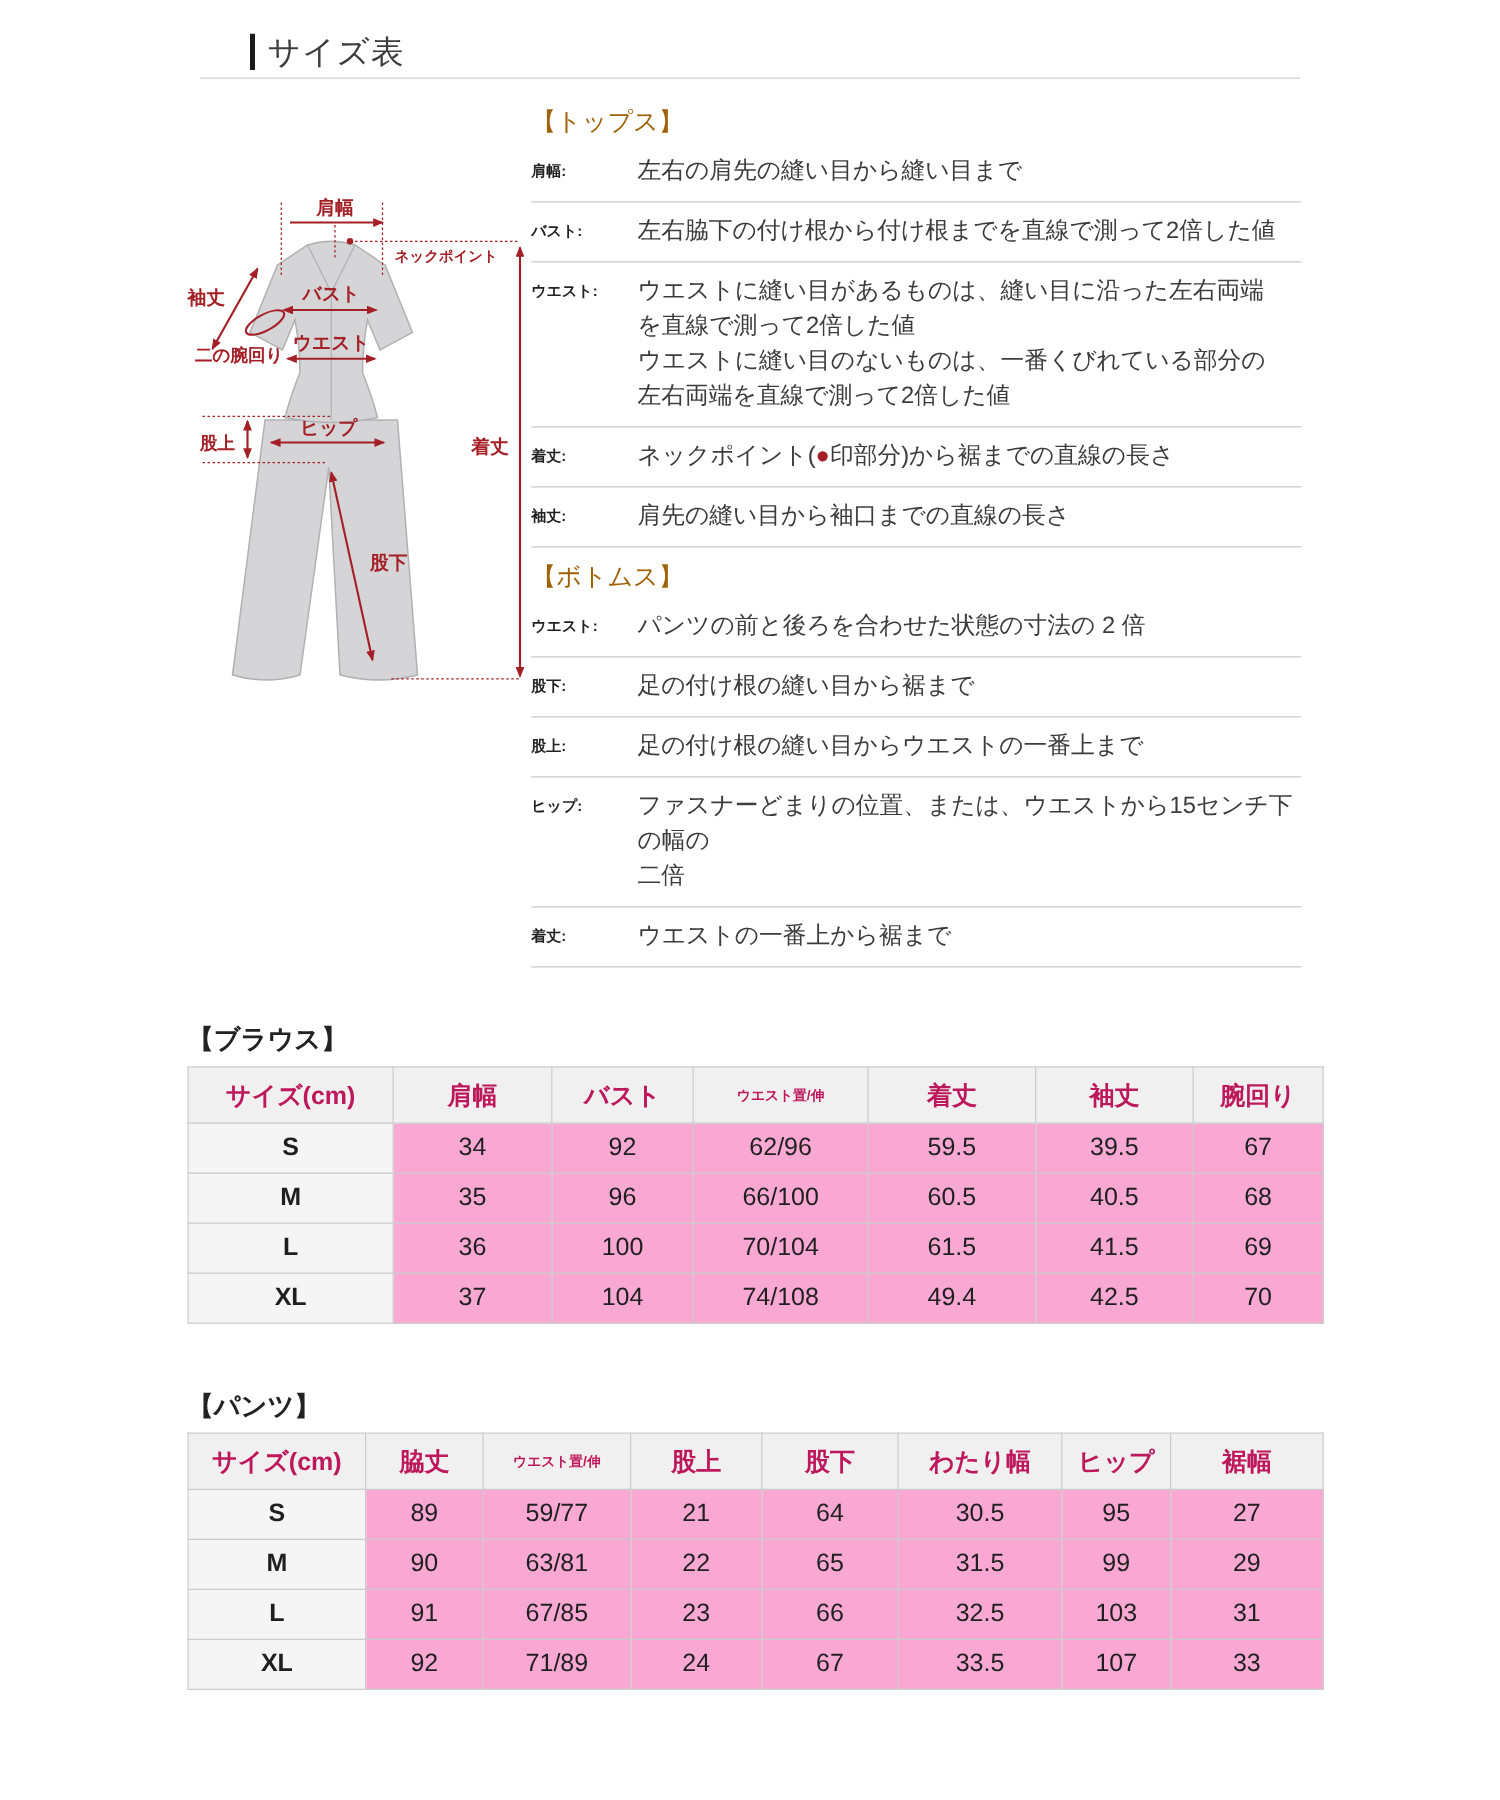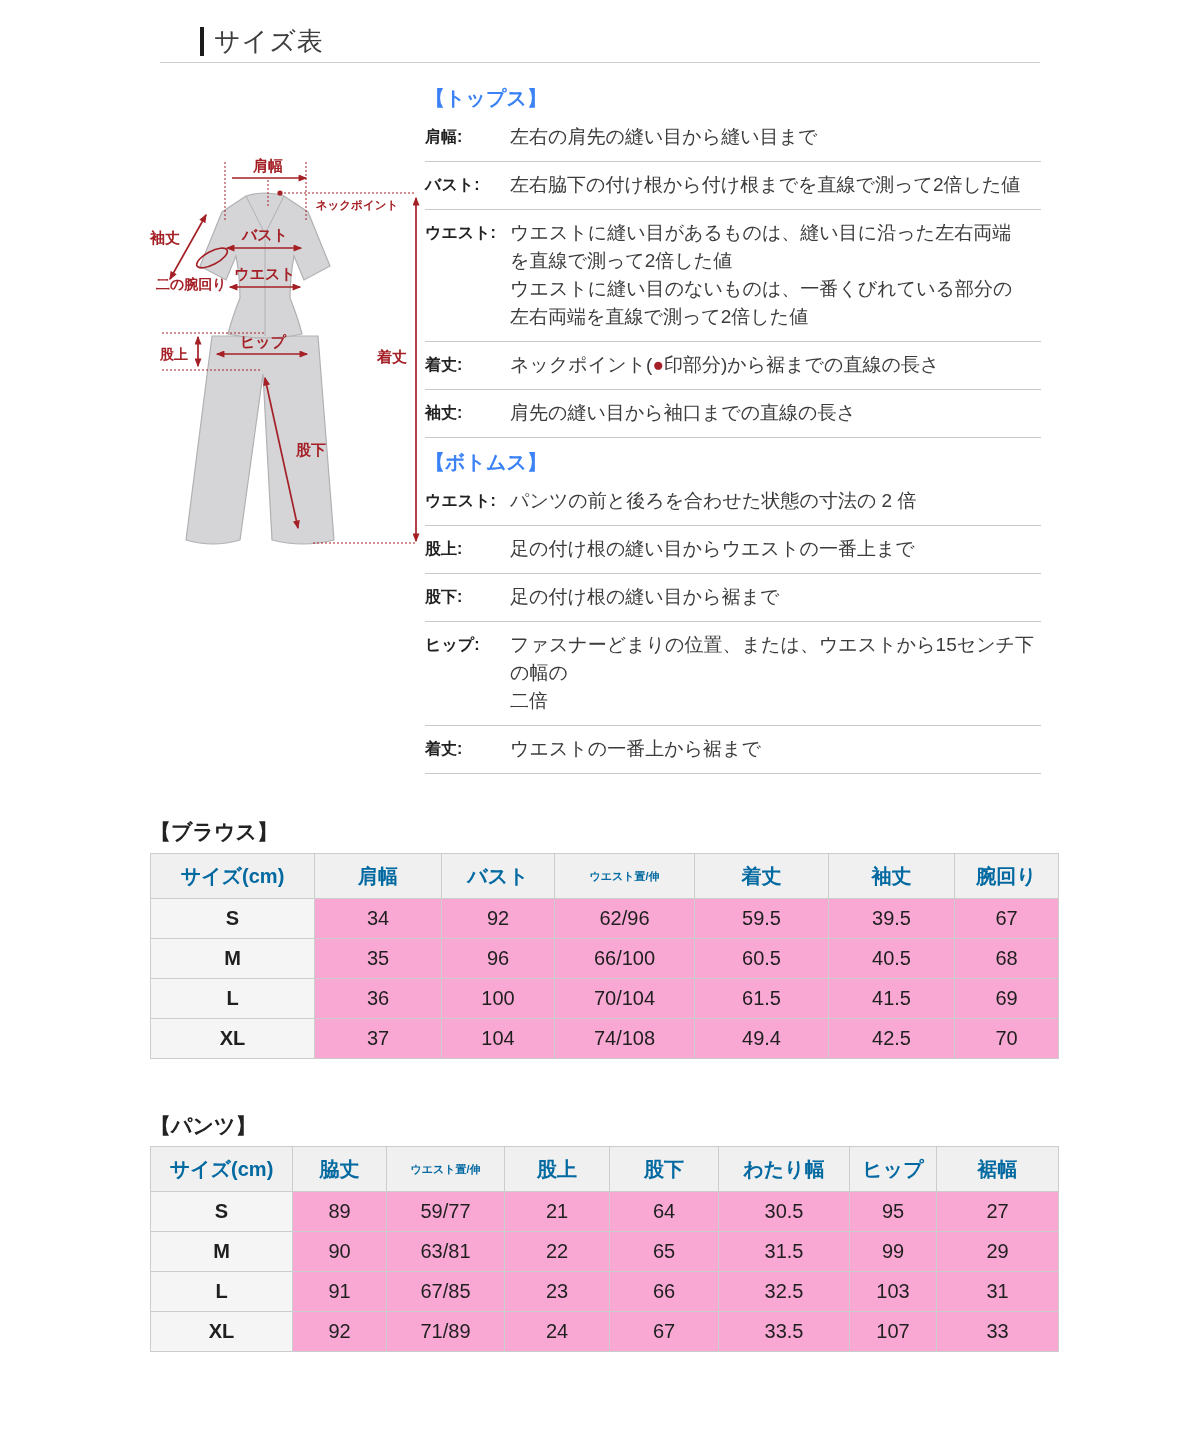--- a/index.html
+++ b/index.html
@@ -18,23 +18,23 @@
   .page{position:relative;width:1200px;height:1440px;background:#fff;overflow:hidden;}
 
   
   .title-row{position:absolute;left:160px;top:24px;display:flex;align-items:center;padding-left:40px;}
   .title-bar{width:4px;height:29px;background:#1b1b1b;margin-right:10px;}
   .page-title{font-size:26px;color:#3e3e3e;letter-spacing:1px;}
   .title-rule{position:absolute;left:160px;top:62px;width:880px;height:1px;background:#cfcfcf;}
 
   
   .defs{position:absolute;left:425px;top:84px;width:616px;}
-  .def-heading{font-size:20px;font-weight:bold;color:#3b82f6;margin:0 0 2px 0;line-height:28px;}
+  .def-heading{font-size:20px;font-weight:normal;color:#a16207;margin:0 0 2px 0;line-height:28px;}
   .def-row{display:flex;padding:9px 0 10px 0;border-bottom:1px solid var(--rule);}
-  .def-label{width:85px;flex:none;font-weight:bold;color:#222;font-size:16px;line-height:28px;}
+  .def-label{width:85px;flex:none;font-weight:bold;color:#222;font-size:12px;line-height:28px;}
   .def-desc{flex:1;font-size:19px;color:#3c3c3c;line-height:28px;}
   .def-dot{color:var(--red);}
   .bottoms-block{margin-top:10px;}
 
   
   .diagram{position:absolute;left:146px;top:146px;}
   .diagram text{fill:var(--red);font-weight:bold;font-family:"Liberation Sans","DejaVu Sans",sans-serif;}
   .garment{fill:var(--garment-fill);stroke:var(--garment-outline);stroke-width:1.2;}
   .garment-line{stroke:var(--garment-outline);stroke-width:1;fill:none;}
   .arrow{stroke:var(--red);stroke-width:1.7;fill:none;}
@@ -44,21 +44,21 @@
   
   .section-heading{position:absolute;left:150px;font-size:21px;font-weight:bold;color:#222;line-height:30px;}
   #blouse-heading{top:817px;}
   #pants-heading{top:1111px;text-align:right;}
 
   
   table.size-table{position:absolute;left:150px;width:908px;border-collapse:collapse;table-layout:fixed;background:#fff;}
   #blouse-table{top:853px;}
   #pants-table{top:1146px;}
   .size-table th,.size-table td{border:1px solid var(--table-border);text-align:center;vertical-align:middle;padding:0;}
-  .size-table th{background:var(--head-bg);font-weight:bold;font-size:20px;color:#0369a1;height:45px;}
+  .size-table th{background:var(--head-bg);font-weight:bold;font-size:20px;color:#be185d;height:45px;}
   .size-table th.small-head{font-size:11px;}
   .size-table td{font-size:20px;color:#1f1f1f;height:40px;background:#f9a8d4;}
   .size-table td.size-col{background:var(--sizecol-bg);font-weight:bold;}
 </style>
 </head>
 <body>
 
 <div class="page">
 
   <div class="title-row">
@@ -159,29 +159,29 @@
     <div class="bottoms-block">
       <div class="def-heading">【ボトムス】</div>
       <div>
           <div class="def-row">
             <div class="def-label">ウエスト:</div>
             <div class="def-desc">
               <div class="def-line">パンツの前と後ろを合わせた状態の寸法の 2 倍</div>
             </div>
           </div>
           <div class="def-row">
+            <div class="def-label">股下:</div>
+            <div class="def-desc">
+              <div class="def-line">足の付け根の縫い目から裾まで</div>
+            </div>
+          </div>
+          <div class="def-row">
             <div class="def-label">股上:</div>
             <div class="def-desc">
               <div class="def-line">足の付け根の縫い目からウエストの一番上まで</div>
-            </div>
-          </div>
-          <div class="def-row">
-            <div class="def-label">股下:</div>
-            <div class="def-desc">
-              <div class="def-line">足の付け根の縫い目から裾まで</div>
             </div>
           </div>
           <div class="def-row">
             <div class="def-label">ヒップ:</div>
             <div class="def-desc">
               <div class="def-line">ファスナーどまりの位置、または、ウエストから15センチ下の幅の</div>
               <div class="def-line">二倍</div>
             </div>
           </div>
           <div class="def-row">

